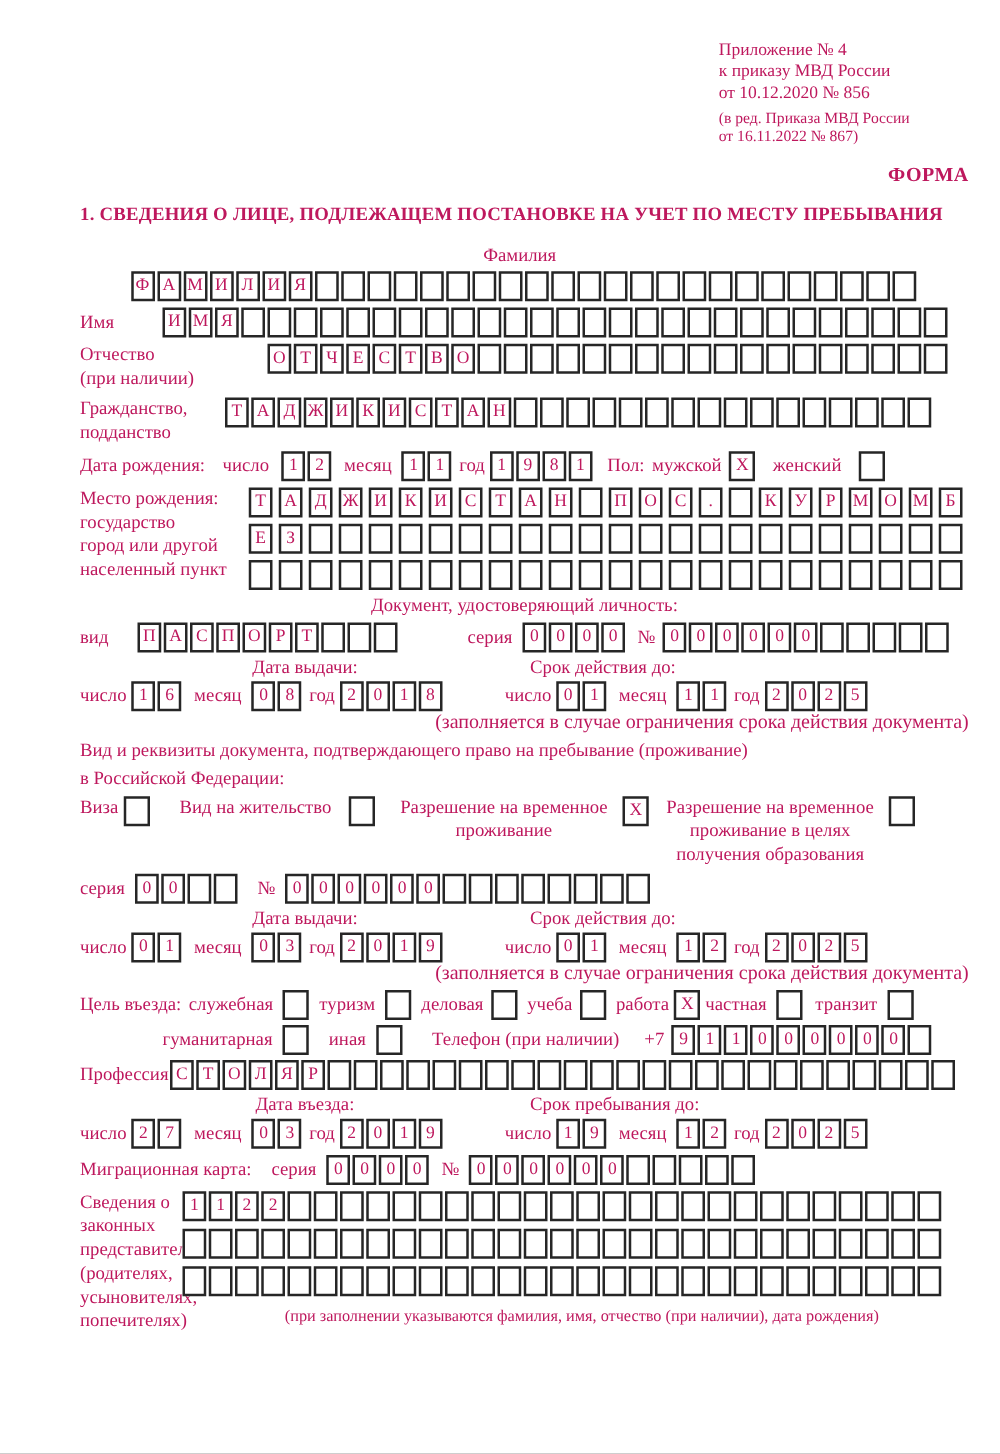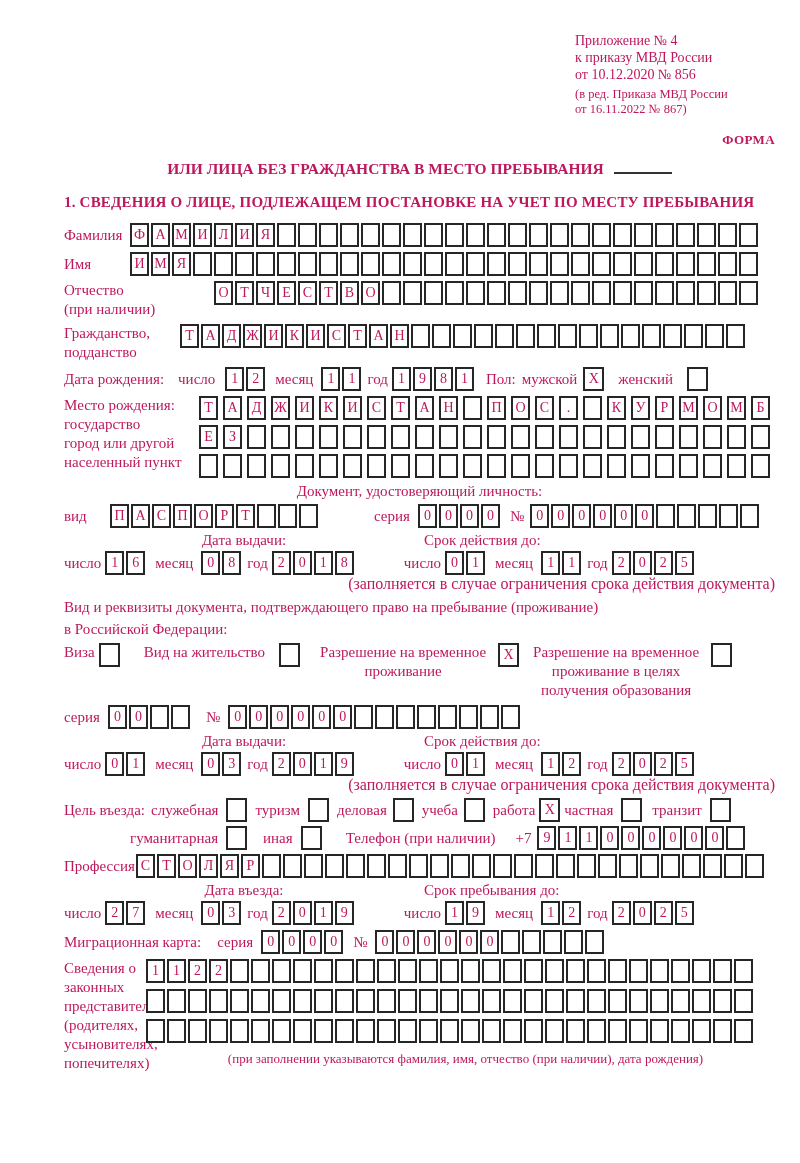--- a/index.html
+++ b/index.html
@@ -3,21 +3,21 @@
 <meta charset="utf-8">
 <style>
   html,body{margin:0;padding:0;background:#888;}
   .page{
     width:800px;height:1163px;margin:0 auto;background:#fff;color:#be185d;
     font-family:"Liberation Serif", serif;font-size:15px;
     box-sizing:border-box;padding:32px 25px 0 64px;overflow:hidden;position:relative;
   }
   .appendix{margin-left:auto;width:200px;font-size:14px;line-height:1.22;}
   .appendix .amend{font-size:12.5px;margin-top:4px;line-height:1.22;}
-  .forma{text-align:right;font-weight:bold;font-size:13px;margin-top:14px;letter-spacing:.4px;}
+  .forma{text-align:right;font-weight:bold;font-size:16px;margin-top:14px;letter-spacing:.4px;}
   .title{text-align:center;font-weight:bold;font-size:15.5px;margin-top:10px;line-height:1.42;}
   .blankline{display:inline-block;width:58px;border-bottom:2px solid #333;height:3px;margin-left:10px;}
   .sech{font-weight:bold;font-size:15px;margin-top:14px;letter-spacing:.2px;}
   .row{display:flex;align-items:flex-start;margin-top:5px;}
   .rowc{align-items:center;}
   .lbl{line-height:24px;flex-shrink:0;white-space:nowrap;}
   .ml{line-height:19px;}
   .cells{display:flex;flex-wrap:nowrap;}
   .cell{
     box-sizing:border-box;width:19px;height:24px;border:2px solid #262626;margin-right:2px;
@@ -49,26 +49,25 @@
     <div>от 10.12.2020 № 856</div>
     <div class="amend">
       <div>(в ред. Приказа МВД России</div>
       <div>от 16.11.2022 № 867)</div>
     </div>
   </div>
 
   <div class="forma">ФОРМА</div>
 
   <div class="title">
-    <div><span>ИЛИ ЛИЦА БЕЗ ГРАЖДАНСТВА В МЕСТО ПРЕБЫВАНИЯ</span><span class="blankline"></span></div>
   </div>
 
   <div class="sech">1. СВЕДЕНИЯ О ЛИЦЕ, ПОДЛЕЖАЩЕМ ПОСТАНОВКЕ НА УЧЕТ ПО МЕСТУ ПРЕБЫВАНИЯ</div>
 
-  <div class="row rowc" style="margin-top:12px;">
+  <div class="row rowc" style="margin-top:12px;flex-direction:column;">
     <span class="lbl" style="width:66px;">Фамилия</span>
     <span class="cells">
         <span class="cell">Ф</span>
         <span class="cell">А</span>
         <span class="cell">М</span>
         <span class="cell">И</span>
         <span class="cell">Л</span>
         <span class="cell">И</span>
         <span class="cell">Я</span>
         <span class="cell"></span>

